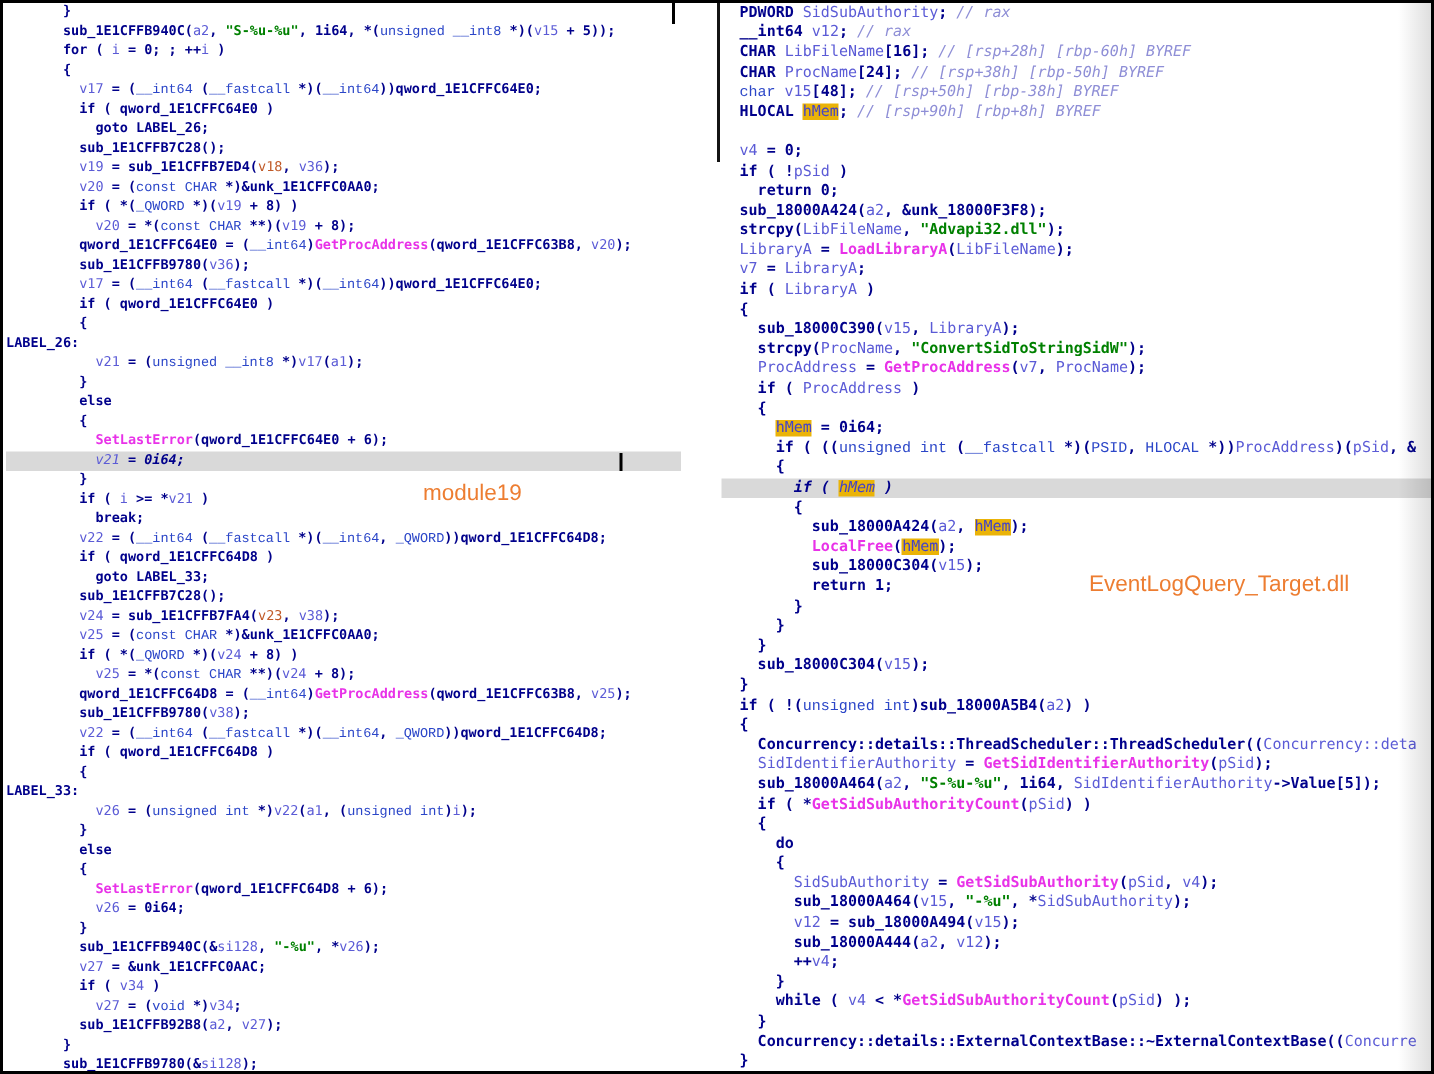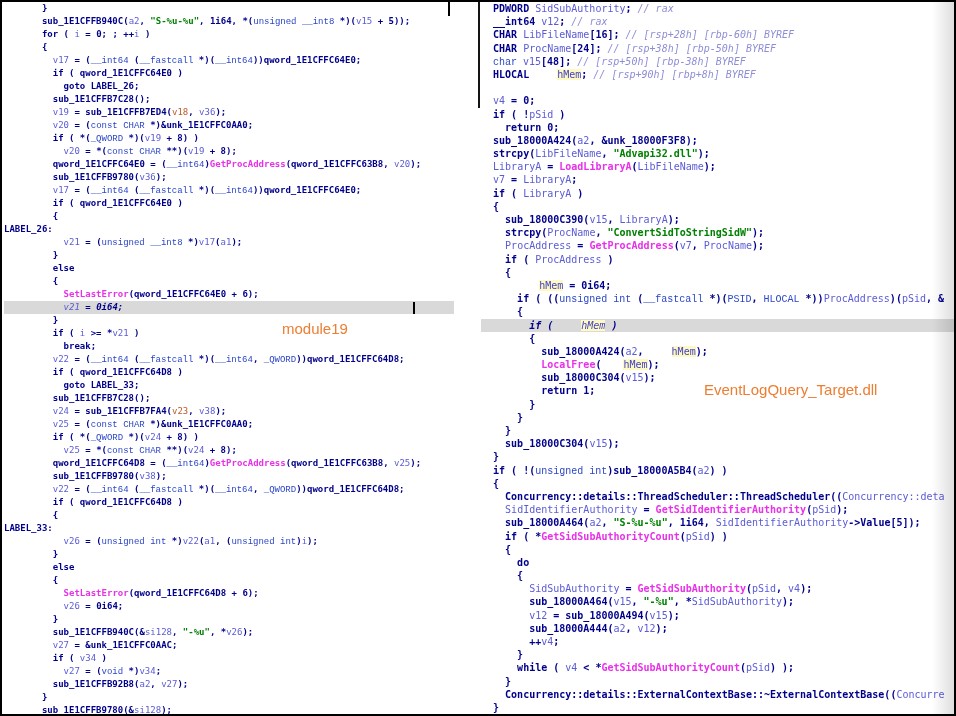--- a/index.html
+++ b/index.html
@@ -16,27 +16,27 @@
   #panel-right{left:479px;width:475px;font-size:10px;--lh:13.2px;}
   .ln{height:var(--lh);line-height:var(--lh);white-space:pre;}
   .ln.hl{background:#d9d9d9;font-style:italic;}
   .c-d{color:#00008b;font-weight:bold;}
   .c-t{color:#2b46c8;font-family:Liberation Mono, monospace;}
   .c-l{color:#5b5bd6;}
   .c-c{color:#8e8ed6;font-style:italic;}
   .c-s{color:#008000;font-weight:bold;}
   .c-i{color:#e832e8;font-weight:bold;}
   .c-u{color:#c05a28;}
-  .c-y{color:#4343c8;background:#fef9c3;margin-left:22px;}
+  .c-y{color:#4343c8;background:#eab308;}
   .annotation{
     position:absolute;font-family:"Liberation Sans", sans-serif;
     font-size:15px;color:#ED7D31;z-index:20;white-space:nowrap;margin-left:18px;
   }
   #ann-left{left:264px;top:320px;}
-  #ann-right{left:686px;top:381px;text-align:center;}
+  #ann-right{left:708px;top:381px;text-align:center;}
   .caret{position:absolute;left:413px;top:302px;width:2px;height:12px;background:#000;z-index:30;}
   .edge-tick{position:absolute;left:448px;top:2px;width:2px;height:14px;background:#000;z-index:30;}
   .edge-bar{position:absolute;left:478px;top:2px;width:2px;height:106px;background:#141414;z-index:30;}
   .right-shadow{
     position:absolute;left:932px;top:2px;width:22px;height:712px;z-index:10;
     background:linear-gradient(to right, rgba(0,0,0,0), rgba(0,0,0,0.13));
     pointer-events:none;
   }
 </style>
 </head>

